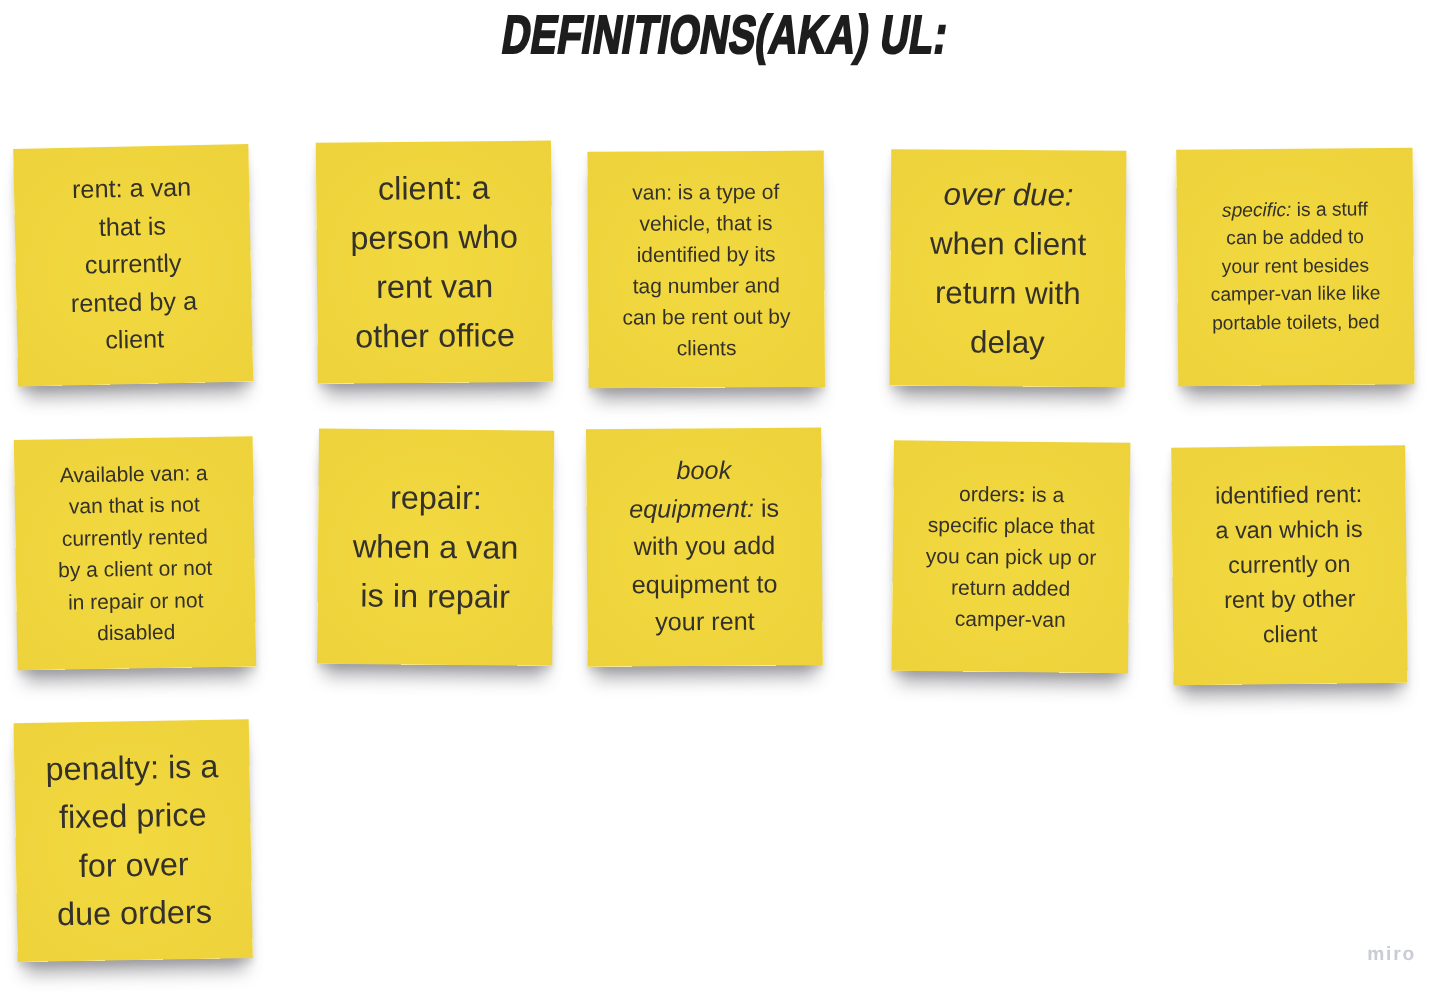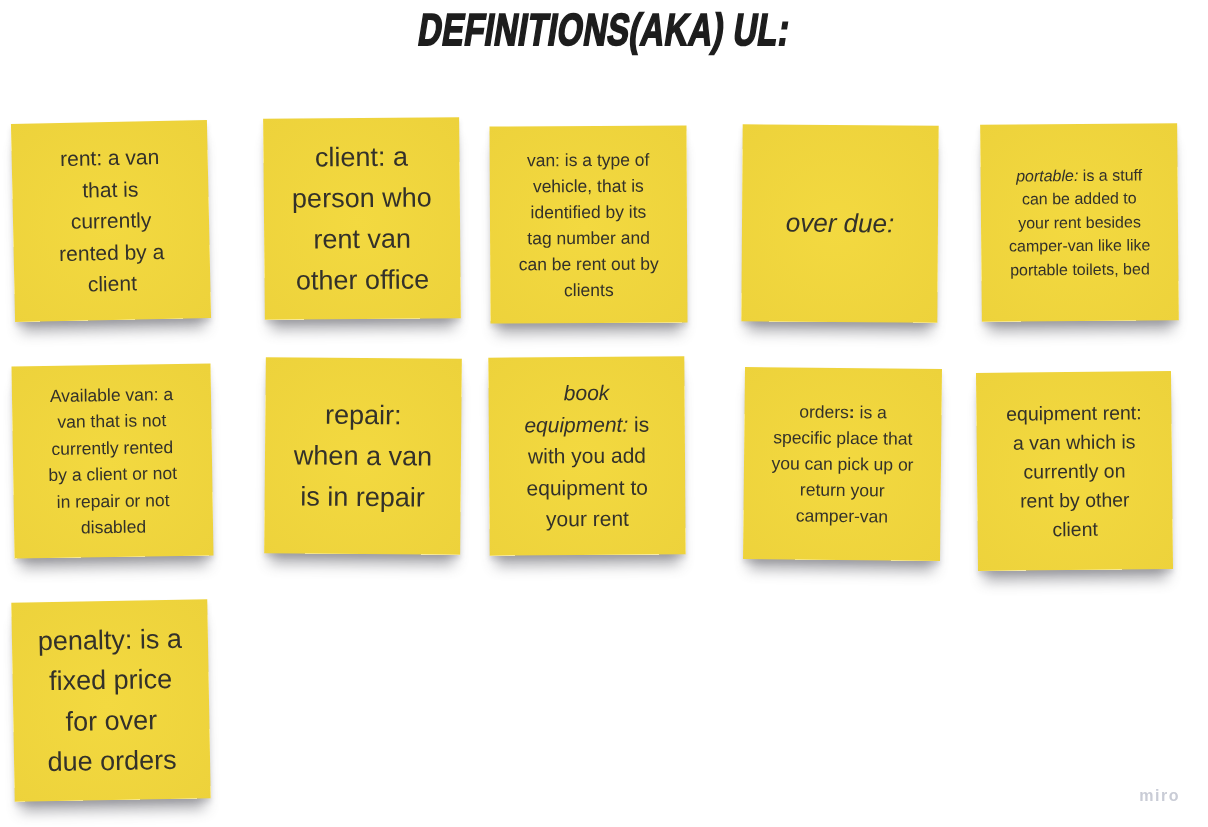--- a/index.html
+++ b/index.html
@@ -81,24 +81,27 @@
       </div>
       <div class="note" style="left: 490px; top: 126px; width: 197px; height: 197px; transform: rotate(-0.3deg); font-size: 17.5px; line-height: 26px;">
         <div class="note-text"><span>van: is a type of
 vehicle, that is
 identified by its
 tag number and
 can be rent out by
 clients</span></div>
       </div>
       <div class="note" style="left: 742px; top: 125px; width: 196px; height: 197px; transform: rotate(0.4deg); font-size: 26px; line-height: 41px;">
-        <div class="note-text"><span class="seg-i">over due:</span></div>
+        <div class="note-text"><span class="seg-i">over due:</span><span>
+when client
+return with
+delay</span></div>
       </div>
       <div class="note" style="left: 981px; top: 124px; width: 197px; height: 197px; transform: rotate(-0.5deg); font-size: 16px; line-height: 23.5px;">
-        <div class="note-text"><span class="seg-i">portable:</span><span> is a stuff
+        <div class="note-text"><span class="seg-i">specific:</span><span> is a stuff
 can be added to
 your rent besides
 camper-van like like
 portable toilets, bed</span></div>
       </div>
       <div class="note" style="left: 13px; top: 365px; width: 199px; height: 192px; transform: rotate(-0.9deg); font-size: 17.5px; line-height: 26.5px;">
         <div class="note-text"><span>Available van: a
 van that is not
 currently rented
 by a client or not
@@ -114,25 +117,25 @@
         <div class="note-text"><span class="seg-i">book
 equipment:</span><span> is
 with you add
 equipment to
 your rent</span></div>
       </div>
       <div class="note" style="left: 744px; top: 368px; width: 197px; height: 192px; transform: rotate(0.6deg); font-size: 17.5px; line-height: 26px;">
         <div class="note-text"><span>orders</span><span class="seg-b">:</span><span> is a
 specific place that
 you can pick up or
-return your
+return added
 camper-van</span></div>
       </div>
       <div class="note" style="left: 977px; top: 372px; width: 195px; height: 198px; transform: rotate(-0.6deg); font-size: 19.5px; line-height: 29px;">
-        <div class="note-text"><span>equipment rent:
+        <div class="note-text"><span>identified rent:
 a van which is
 currently on
 rent by other
 client</span></div>
       </div>
       <div class="note" style="left: 13px; top: 601px; width: 196px; height: 199px; transform: rotate(-1deg); font-size: 27px; line-height: 40.5px;">
         <div class="note-text"><span>penalty: is a
 fixed price
 for over
 due orders</span></div>

